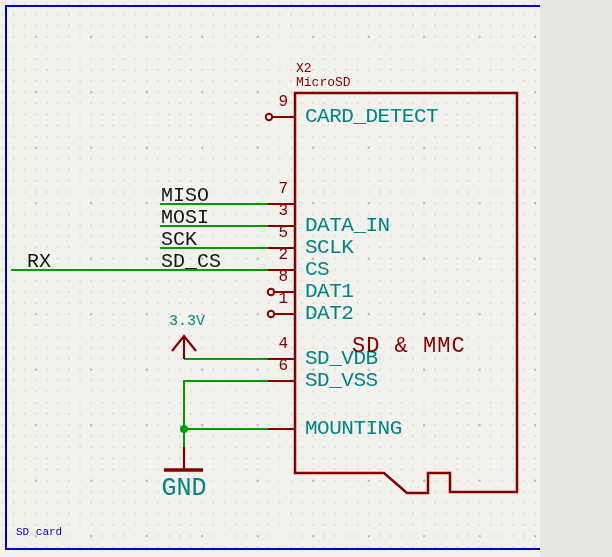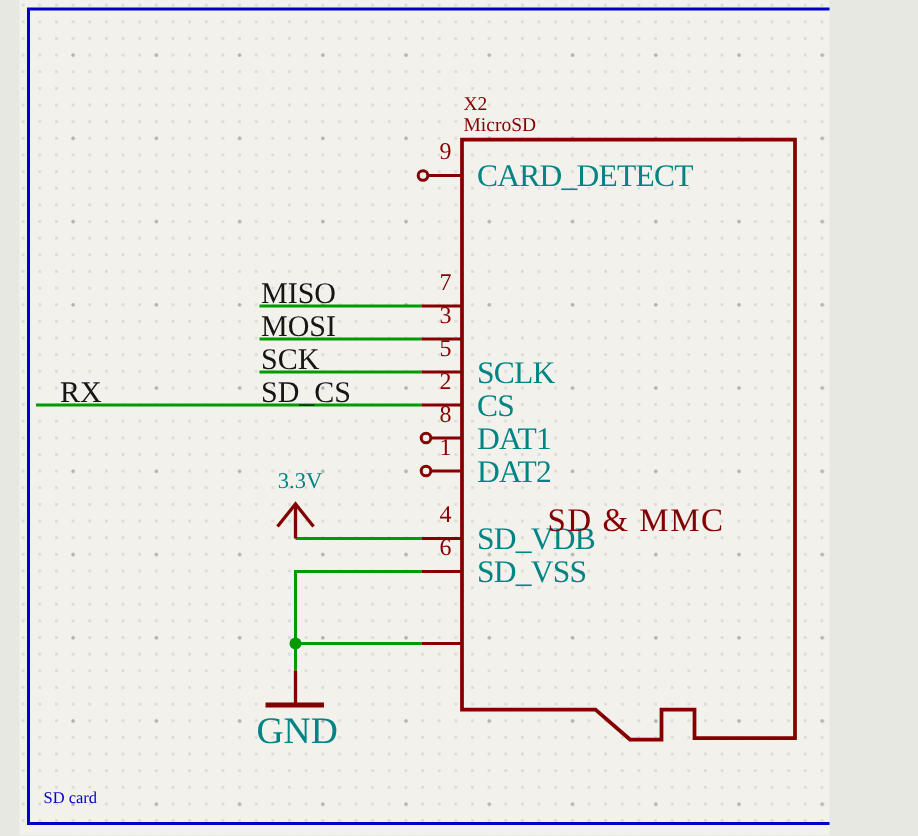--- a/index.html
+++ b/index.html
@@ -4,22 +4,21 @@
 <style>
   html,body{margin:0;padding:0;background:#e8e8e2;}
   #canvas{
     position:relative;width:540px;height:557px;overflow:hidden;
     background-color:#F2F1EC;
     background-image:
       radial-gradient(circle, rgba(80,80,80,.30) 1px, transparent 1.3px),
       radial-gradient(circle, rgba(110,110,110,.16) .9px, transparent 1.1px);
     background-size:55.5px 55.5px, 11.1px 11.1px;
     background-position:8px 9px, 8px 9px;
-    font-family:Liberation Serif, serif;
-    margin-left:13px;
+    font-family:Liberation Mono, monospace;
   }
   .abs{position:absolute;white-space:pre;}
   #sheet-border{
     position:absolute;left:5px;top:5px;width:598px;height:541px;
     border:2px solid #0000C8;pointer-events:none;
   }
   .pinname{color:#008484;font-size:21px;letter-spacing:-0.5px;height:22px;line-height:22px;}
   .pinnum{color:#840000;font-size:16px;width:30px;text-align:right;height:14px;line-height:14px;}
   .netlabel{color:#161616;font-size:20px;height:14px;line-height:14px;}
   .refval{color:#840000;font-size:13px;height:13px;line-height:13px;}
@@ -71,26 +70,28 @@
     <g stroke="#840000" fill="none">
       <path d="M184 447 V469" stroke-width="2.2"></path>
       <path d="M164 470 H203" stroke-width="3.4"></path>
     </g>
   </svg>
 
   <div class="abs refval" style="left:296px;top:62px;">X2</div>
   <div class="abs refval" style="left:296px;top:76px;">MicroSD</div>
 
   <div class="abs pinname" style="left:305px;top:106px;">CARD_DETECT</div>
+  <div class="abs pinname" style="left:305px;top:215px;">DATA_IN</div>
   <div class="abs pinname" style="left:305px;top:237px;">SCLK</div>
   <div class="abs pinname" style="left:305px;top:259px;">CS</div>
   <div class="abs pinname" style="left:305px;top:281px;">DAT1</div>
   <div class="abs pinname" style="left:305px;top:303px;">DAT2</div>
   <div class="abs pinname" style="left:305px;top:348px;">SD_VDB</div>
   <div class="abs pinname" style="left:305px;top:370px;">SD_VSS</div>
+  <div class="abs pinname" style="left:305px;top:418px;">MOUNTING</div>
 
   <div class="abs pinnum" style="left:258px;top:95px;">9</div>
   <div class="abs pinnum" style="left:258px;top:182px;">7</div>
   <div class="abs pinnum" style="left:258px;top:204px;">3</div>
   <div class="abs pinnum" style="left:258px;top:226px;">5</div>
   <div class="abs pinnum" style="left:258px;top:248px;">2</div>
   <div class="abs pinnum" style="left:258px;top:270px;">8</div>
   <div class="abs pinnum" style="left:258px;top:292px;">1</div>
   <div class="abs pinnum" style="left:258px;top:337px;">4</div>
   <div class="abs pinnum" style="left:258px;top:359px;">6</div>

